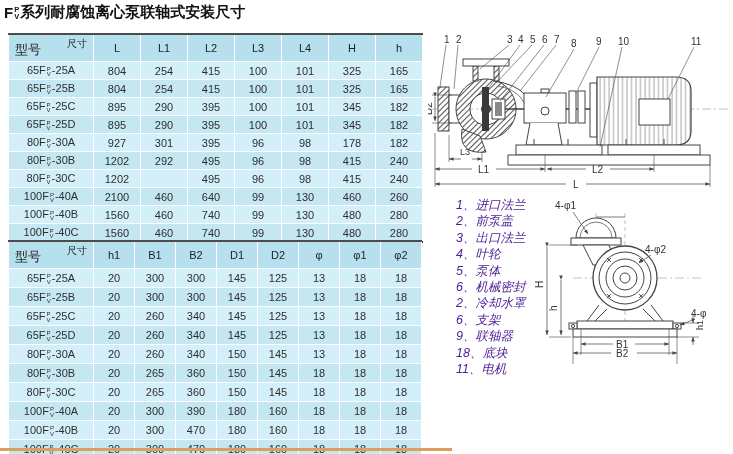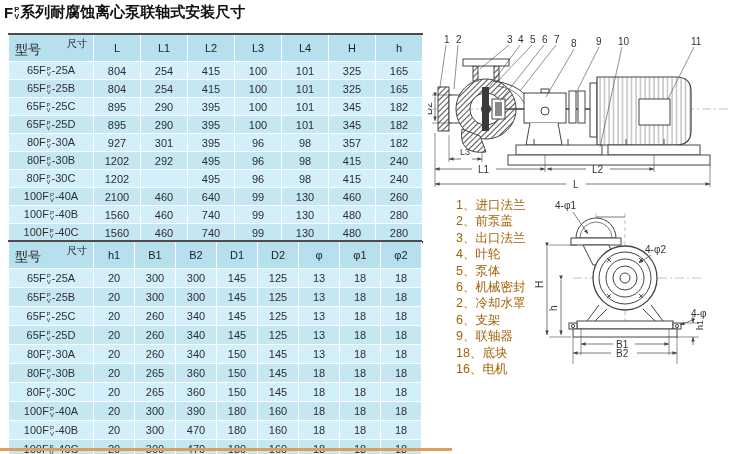--- a/index.html
+++ b/index.html
@@ -27,21 +27,21 @@
   .tbl tbody tr:nth-child(odd) td{background:#d3eff9;}
   .tbl tbody tr:nth-child(even) td{background:#c5e7f2;}
   .tbl td.model{display:table-cell;}
   .tbl td.model span{vertical-align:middle;}
   th.corner{position:relative;
     background-image:linear-gradient(to bottom left, transparent 49.2%, #88aebc 49.2%, #88aebc 50.8%, transparent 50.8%);}
   th.corner .c-top{position:absolute;top:2px;right:6px;font-size:10px;}
   th.corner .c-bot{position:absolute;bottom:2px;left:6px;font-size:13px;}
 
   
-  #parts-list{position:absolute;left:456px;top:197px;font-size:12.5px;color:#a16207;line-height:16.4px;}
+  #parts-list{position:absolute;left:456px;top:197px;font-size:12.5px;color:#4c1d95;line-height:16.4px;font-style:italic;}
   .part{white-space:nowrap;}
 
   
   #svg-side{position:absolute;left:428px;top:31px;}
   #svg-front{position:absolute;left:533px;top:193px;}
   svg text{font-family:"Liberation Sans",sans-serif;fill:#333;}
 
   
   .watermark{position:absolute;left:560px;top:414px;font-size:20px;color:#a3a3a3;
              letter-spacing:0.5px;white-space:nowrap;}
@@ -143,21 +143,21 @@
         <tr>
           <td class="model">80F<span class="pv2">
               <i>P</i>
               <i>V</i>
             </span>-30A</td>
           <td>927</td>
           <td>301</td>
           <td>395</td>
           <td>96</td>
           <td>98</td>
-          <td>357</td>
+          <td>178</td>
           <td>182</td>
         </tr>
         <tr>
           <td class="model">80F<span class="pv2">
               <i>P</i>
               <i>V</i>
             </span>-30B</td>
           <td>1202</td>
           <td>292</td>
           <td>495</td>
@@ -573,18 +573,18 @@
       <div class="part">1、进口法兰</div>
       <div class="part">2、前泵盖</div>
       <div class="part">3、出口法兰</div>
       <div class="part">4、叶轮</div>
       <div class="part">5、泵体</div>
       <div class="part">6、机械密封</div>
       <div class="part">2、冷却水罩</div>
       <div class="part">6、支架</div>
       <div class="part">9、联轴器</div>
       <div class="part">18、底块</div>
-      <div class="part">16、电机</div>
+      <div class="part">11、电机</div>
     </div>
 
 
   <div class="page-edge"></div>
 </div>
 
 </body></html>

